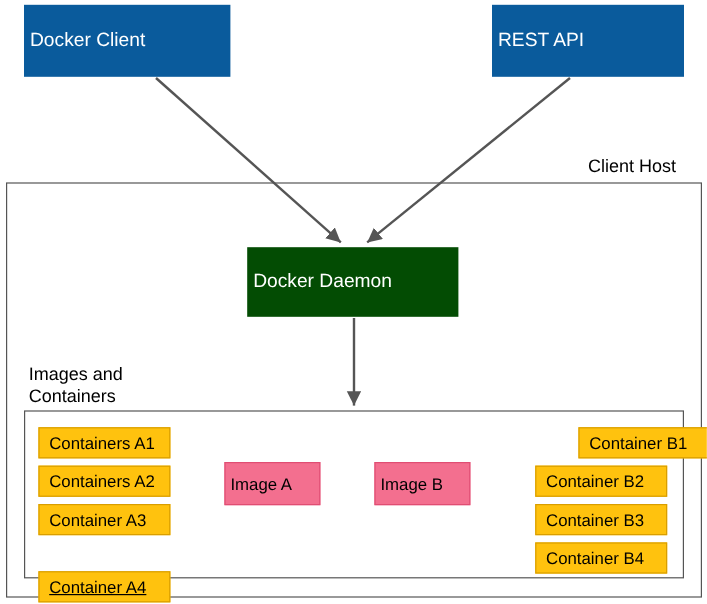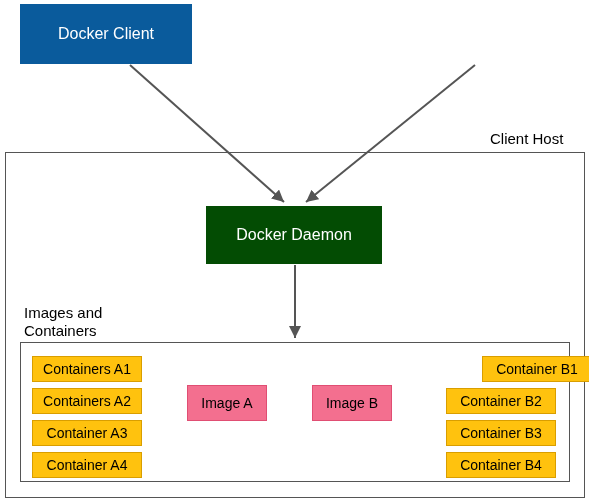--- a/index.html
+++ b/index.html
@@ -14,21 +14,20 @@
     position: relative;
     width: 589px;
     height: 503px;
     background: #ffffff;
   }
   .box {
     position: absolute;
     box-sizing: border-box;
     display: flex;
     align-items: center;
-    justify-content: center;
     border: 1px solid transparent;
   }
   .blue-box {
     background: #0a5b9c;
     color: #ffffff;
     font-size: 16px;
     padding: 4px;
   }
   .green-box {
     background: #034c03;
@@ -71,20 +70,23 @@
   }
 </style>
 </head>
 <body>
 
 <div class="canvas">
 
   <div class="box blue-box" style="left:20px; top:4px; width:172px; height:60px;">
     <span>Docker Client</span>
   </div>
+  <div class="box blue-box" style="left:410px; top:4px; width:160px; height:60px;">
+    <span>REST API</span>
+  </div>
 
   <div class="frame" style="left:5px; top:152px; width:580px; height:346px;"></div>
   <div class="label" style="left:490px; top:130px;">Client Host</div>
 
   <div class="box green-box" style="left:206px; top:206px; width:176px; height:58px;">
     <span>Docker Daemon</span>
   </div>
 
   <div class="frame" style="left:20px; top:342px; width:550px; height:140px;"></div>
   <div class="label" style="left:24px; top:304px;">Images and</div>
@@ -92,21 +94,21 @@
 
   <div class="box yellow-box" style="left:32px; top:356px; width:110px; height:26px;">
     <span>Containers A1</span>
   </div>
   <div class="box yellow-box" style="left:32px; top:388px; width:110px; height:26px;">
     <span>Containers A2</span>
   </div>
   <div class="box yellow-box" style="left:32px; top:420px; width:110px; height:26px;">
     <span>Container A3</span>
   </div>
-  <div class="box yellow-box" style="left:32px; top:452px; width:110px; height:26px;">
+  <div class="box yellow-box" style="left:32px; top:476px; width:110px; height:26px;text-decoration:underline;">
     <span>Container A4</span>
   </div>
 
   <div class="box yellow-box" style="left:446px; top:356px; width:110px; height:26px;margin-left:36px;">
     <span>Container B1</span>
   </div>
   <div class="box yellow-box" style="left:446px; top:388px; width:110px; height:26px;">
     <span>Container B2</span>
   </div>
   <div class="box yellow-box" style="left:446px; top:420px; width:110px; height:26px;">

